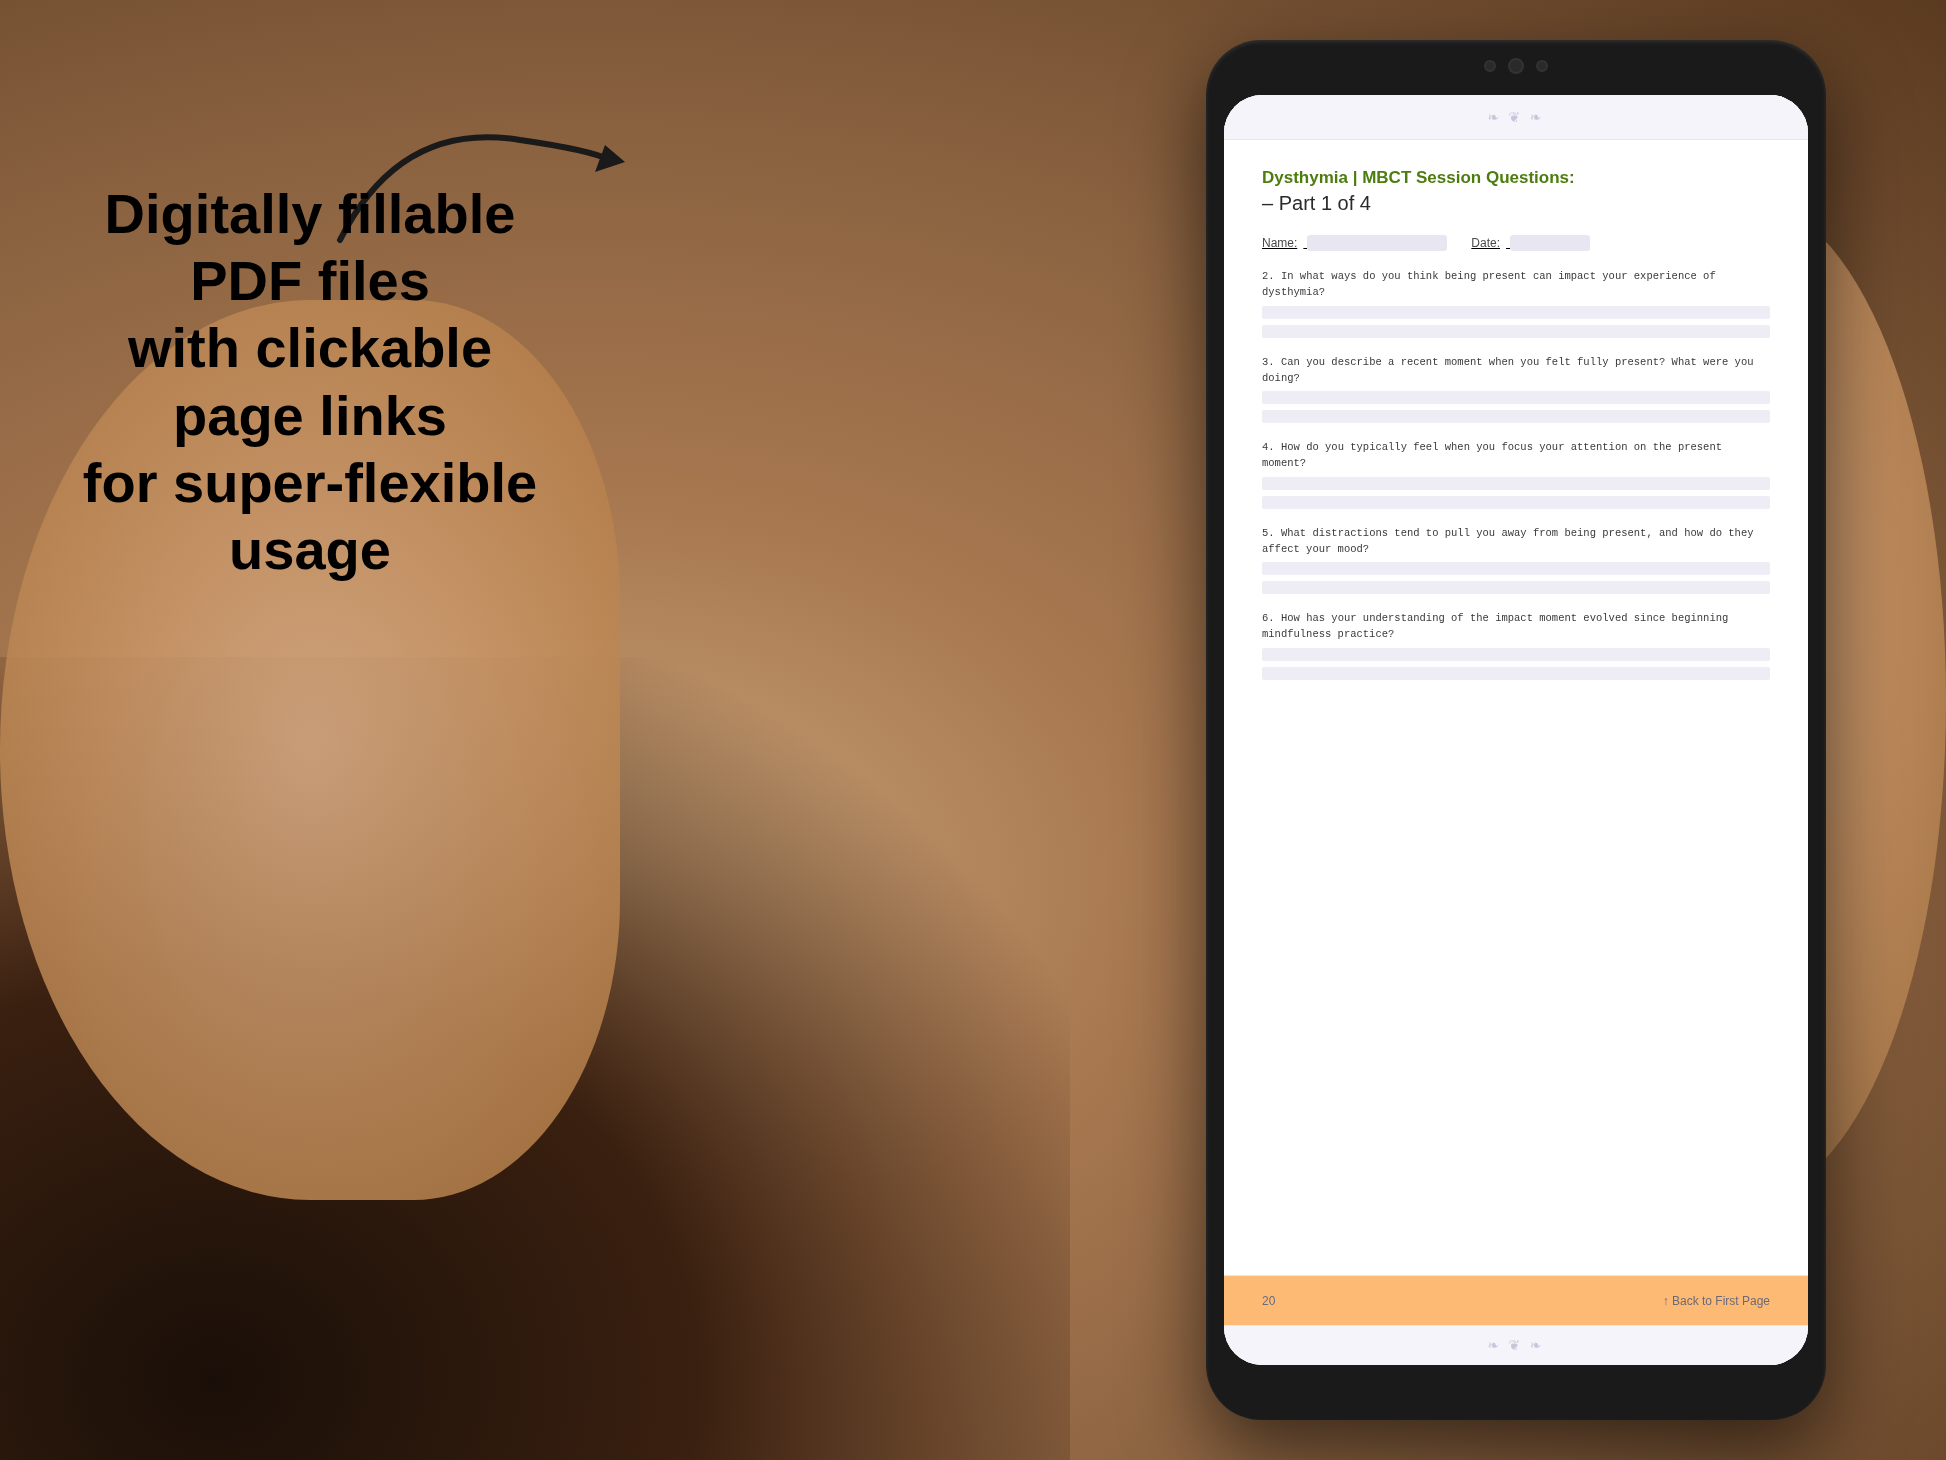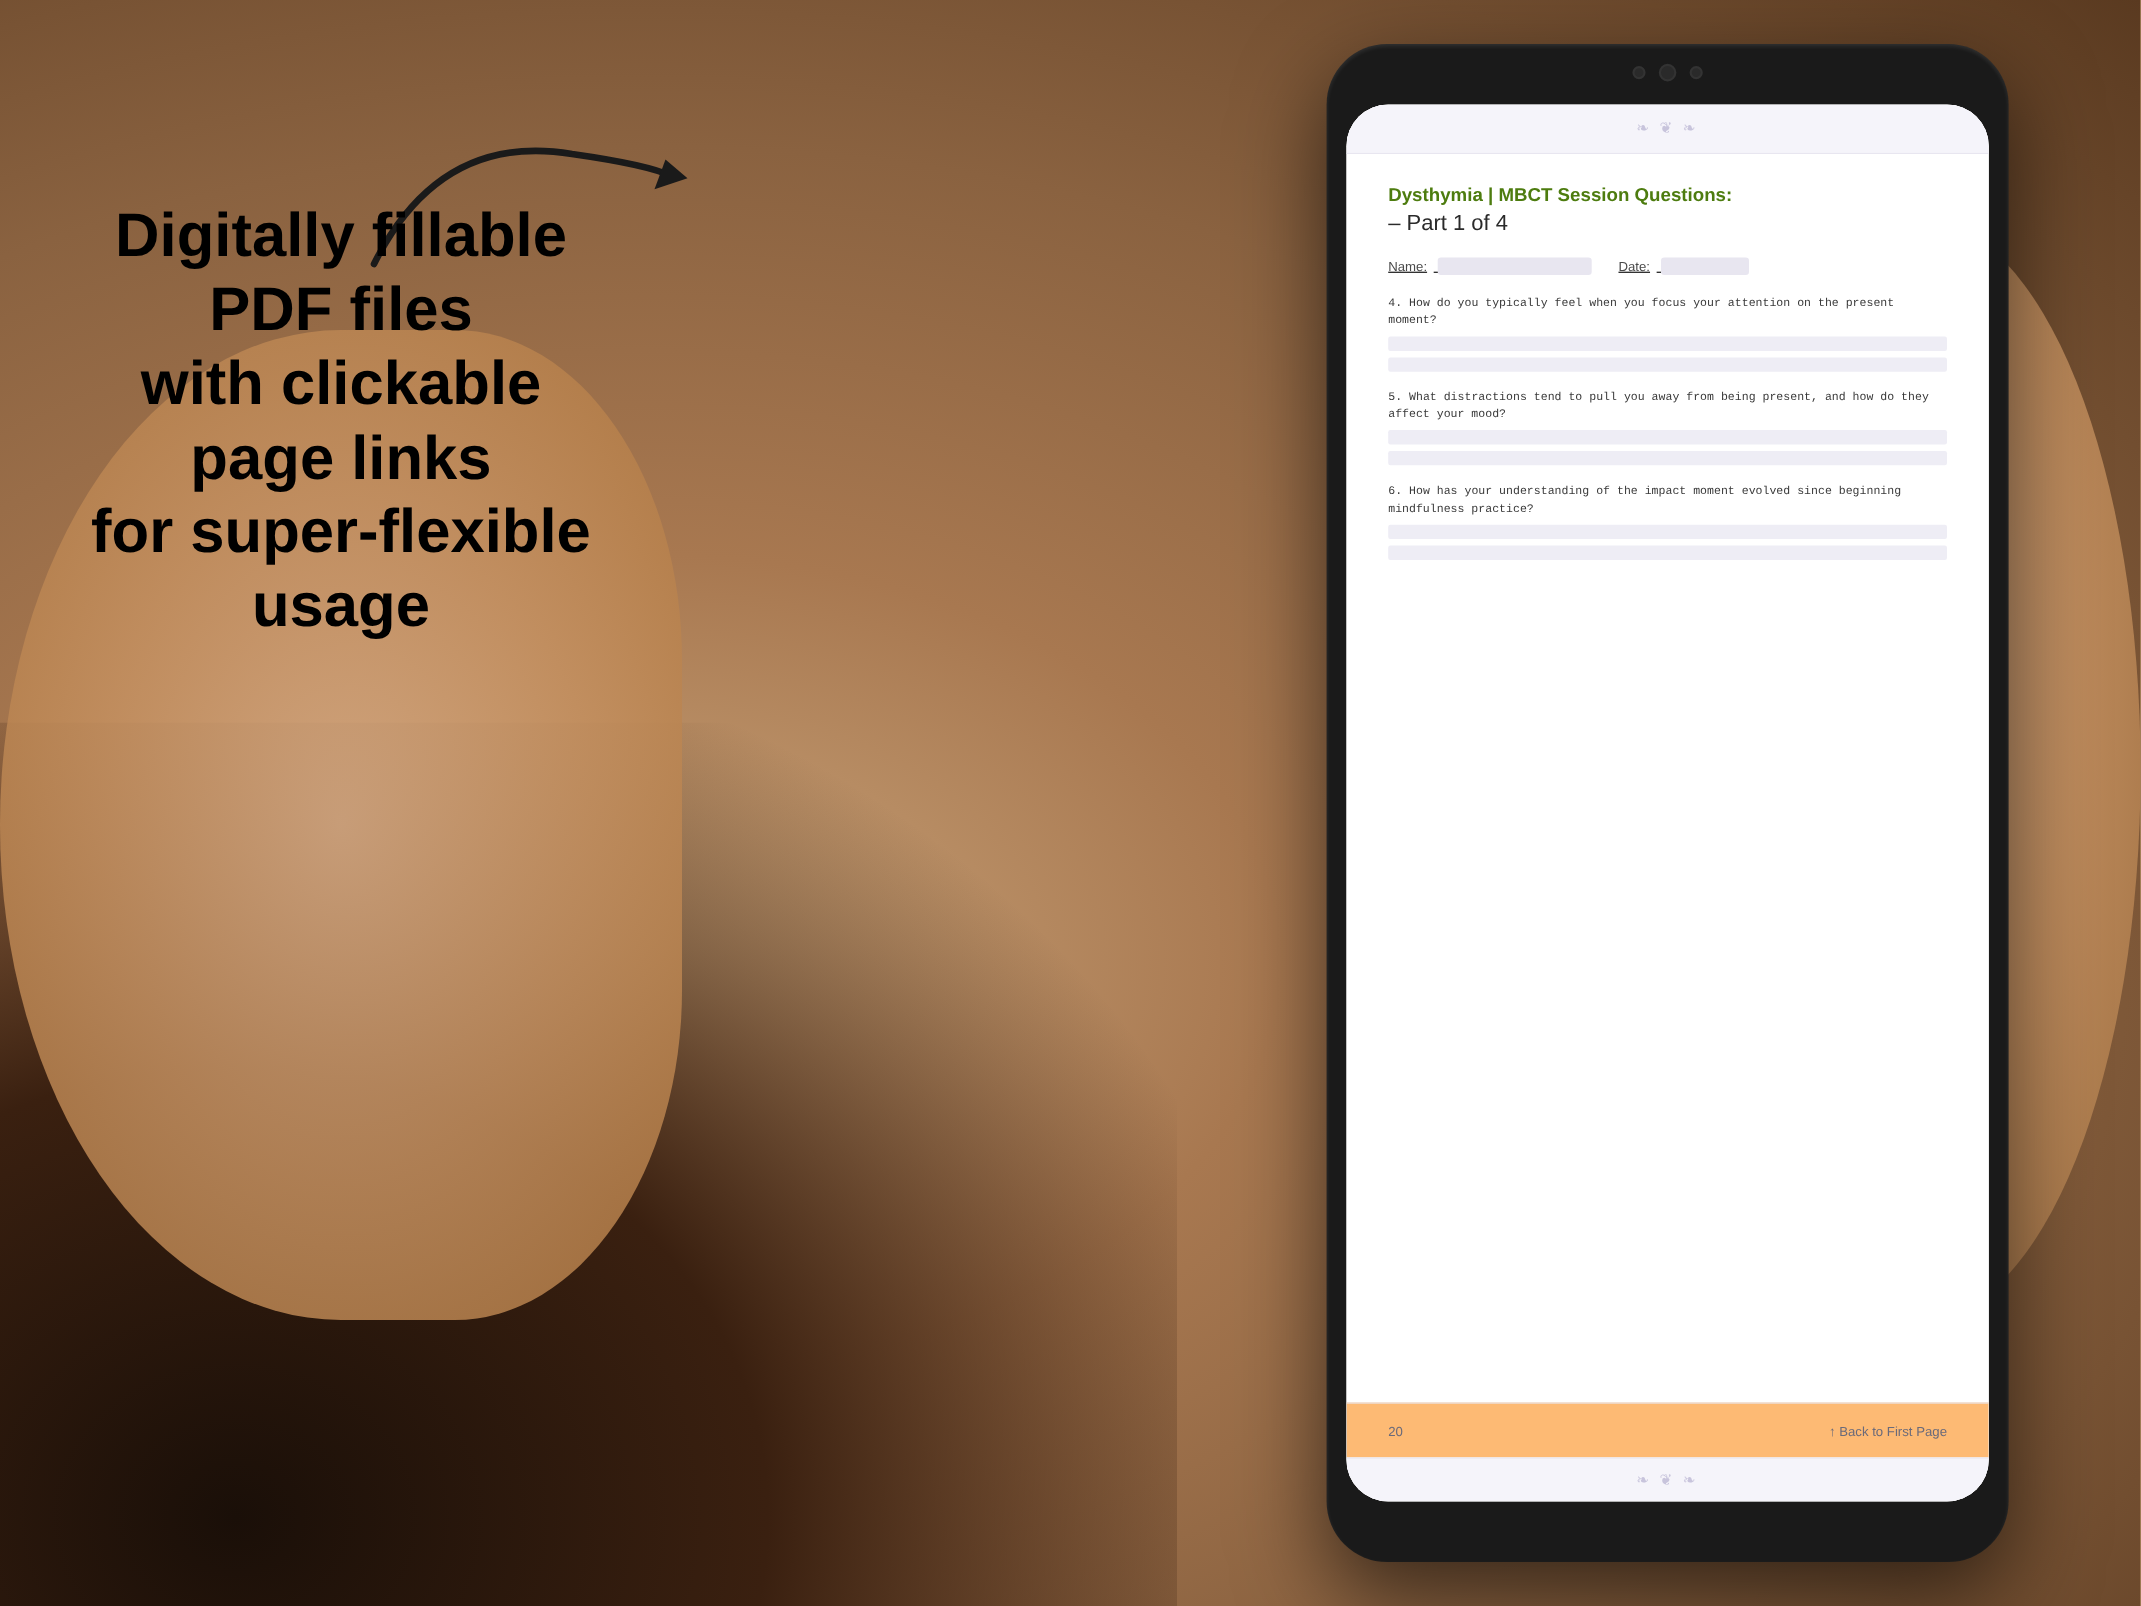--- a/index.html
+++ b/index.html
@@ -331,21 +331,39 @@
             <span class="field-label">Name:</span>
             <span class="field-input"></span>
           </span>
           <span>
             <span class="field-label">Date:</span>
             <span class="field-input-short"></span>
           </span>
         </div>
 
 
-
+        <div class="question-block">
+          <div class="question-text">
+            <span>2.</span> <span>In what ways do you think being present can impact your experience of dysthymia?</span>
+          </div>
+          <div class="answer-lines">
+            <div class="answer-line"></div>
+            <div class="answer-line"></div>
+          </div>
+        </div>
+
+        <div class="question-block">
+          <div class="question-text">
+            <span>3.</span> <span>Can you describe a recent moment when you felt fully present? What were you doing?</span>
+          </div>
+          <div class="answer-lines">
+            <div class="answer-line"></div>
+            <div class="answer-line"></div>
+          </div>
+        </div>
 
         <div class="question-block">
           <div class="question-text">
             <span>4.</span> <span>How do you typically feel when you focus your attention on the present moment?</span>
           </div>
           <div class="answer-lines">
             <div class="answer-line"></div>
             <div class="answer-line"></div>
           </div>
         </div>

